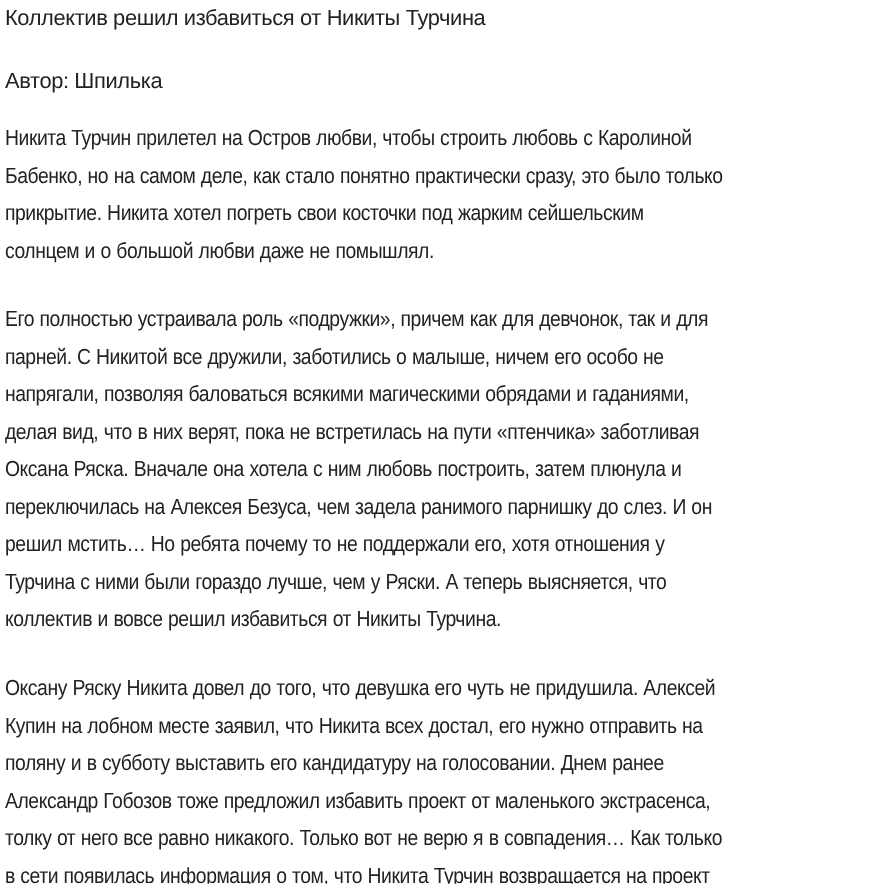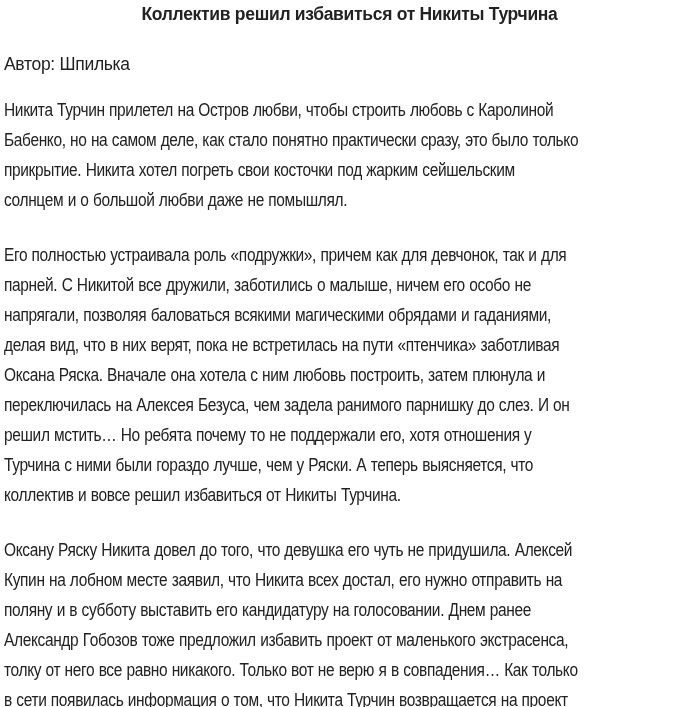--- a/index.html
+++ b/index.html
@@ -15,23 +15,22 @@
       font-family: "Liberation Sans", sans-serif;
     }
     .doc {
       padding: 2px 4px 0 4px;
     }
     .title {
       font-size: 17.5px;
       line-height: 22px;
       margin: 0;
       padding-top: 1px;
-      font-weight: bold;
+      font-weight: normal;
       letter-spacing: -0.3px;
-      text-align: center;
     }
     .author {
       font-size: 17.5px;
       line-height: 22px;
       margin: 28px 0 0 0;
       letter-spacing: -0.3px;
     }
     .para {
       font-size: 17.5px;
       line-height: 30px;

